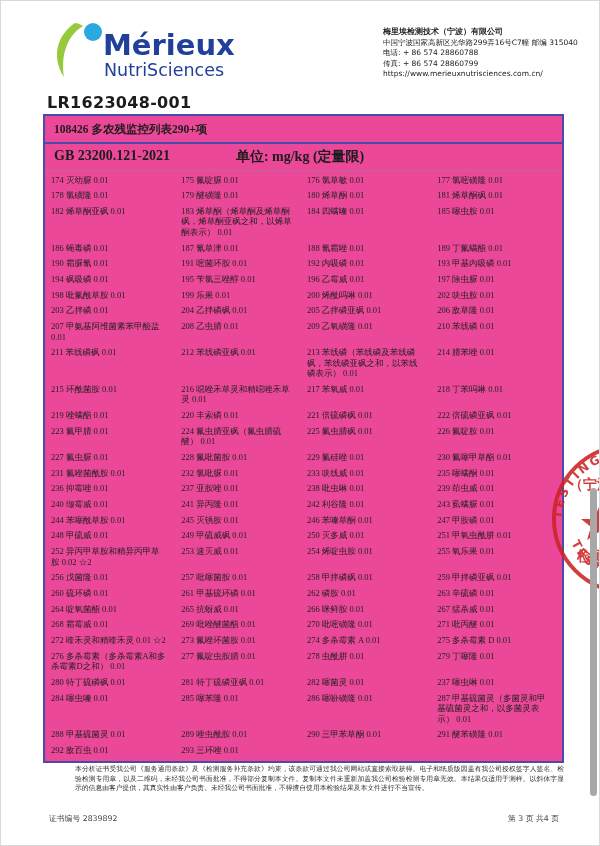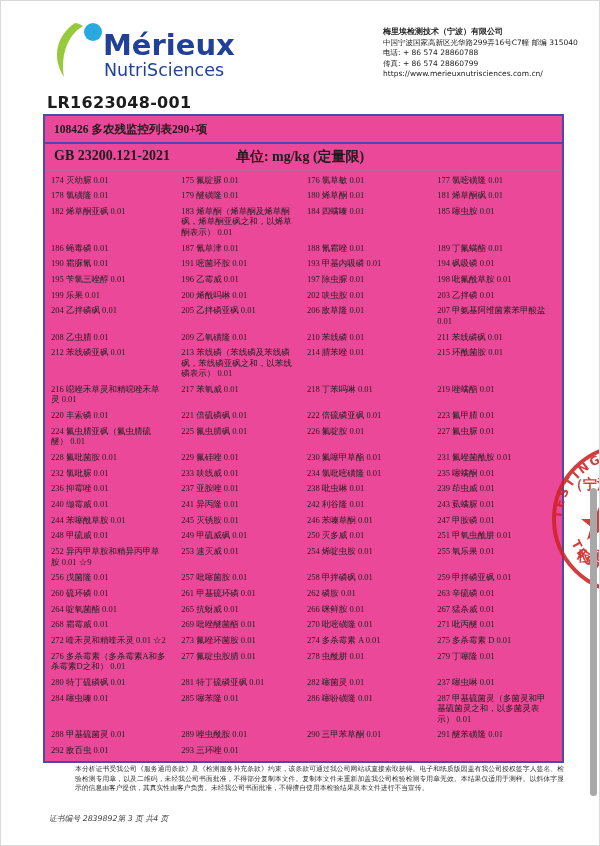--- a/index.html
+++ b/index.html
@@ -20,21 +20,21 @@
   .lr-number{position:absolute;left:46px;top:92px;font-size:16px;font-weight:bold;letter-spacing:.3px;}
   
   .main{position:absolute;left:42px;top:113px;width:521px;}
   .report-table{border:2px solid var(--table-border);background:#ec4899;font-family:Liberation Serif, serif;}
   .table-title{font-size:11.5px;font-weight:bold;padding:6px 9px 5px;border-bottom:2px solid var(--table-border);}
   .gb-row{display:flex;gap:66px;font-size:14px;font-weight:bold;padding:4px 9px;border-bottom:1px dotted #8a8a8a;}
   .residue-grid{display:grid;grid-template-columns:25.2% 24.3% 25.2% 25.3%;padding:1px 0 3px;}
   .residue-grid .cell{font-size:8.5px;line-height:10.5px;padding:2.6px 8px 2.6px 6px;color:#222;}
   
   .disclaimer{margin-top:2px;font-size:6.8px;line-height:9.6px;color:#333;text-align:justify;margin-left:32px;}
-  .page-footer{position:absolute;left:48px;right:40px;top:812px;display:flex;font-size:7.8px;color:#444;font-style:italic;}
+  .page-footer{position:absolute;left:48px;right:40px;top:812px;display:flex;justify-content:space-between;font-size:7.8px;color:#444;}
   
   .stamp{position:absolute;left:546px;top:438px;width:160px;height:160px;opacity:.88;pointer-events:none;}
   .stamp .ring{fill:none;stroke:var(--stamp-red);stroke-width:4;}
   .stamp text{fill:var(--stamp-red);}
   .stamp .arc{font-size:12px;font-weight:bold;letter-spacing:2.5px;}
   .stamp .cn{font-size:14px;font-weight:bold;}
   .stamp .star{fill:var(--stamp-red);}
   
   .scrollbar-thumb{position:absolute;left:589px;top:487px;width:7px;height:308px;background:#a8a8a8;border-radius:4px;}
   
@@ -82,20 +82,21 @@
         <div class="cell">182 烯草酮亚砜 0.01</div>
         <div class="cell">183 烯草酮（烯草酮及烯草酮砜，烯草酮亚砜之和，以烯草酮表示） 0.01</div>
         <div class="cell">184 四螨嗪 0.01</div>
         <div class="cell">185 噻虫胺 0.01</div>
         <div class="cell">186 蝇毒磷 0.01</div>
         <div class="cell">187 氰草津 0.01</div>
         <div class="cell">188 氰霜唑 0.01</div>
         <div class="cell">189 丁氟螨酯 0.01</div>
         <div class="cell">190 霜脲氰 0.01</div>
         <div class="cell">191 嘧菌环胺 0.01</div>
+        <div class="cell">192 内吸磷 0.01</div>
         <div class="cell">193 甲基内吸磷 0.01</div>
         <div class="cell">194 砜吸磷 0.01</div>
         <div class="cell">195 苄氯三唑醇 0.01</div>
         <div class="cell">196 乙霉威 0.01</div>
         <div class="cell">197 除虫脲 0.01</div>
         <div class="cell">198 吡氟酰草胺 0.01</div>
         <div class="cell">199 乐果 0.01</div>
         <div class="cell">200 烯酰吗啉 0.01</div>
         <div class="cell">202 呋虫胺 0.01</div>
         <div class="cell">203 乙拌磷 0.01</div>
@@ -122,39 +123,38 @@
         <div class="cell">224 氟虫腈亚砜（氟虫腈硫醚） 0.01</div>
         <div class="cell">225 氟虫腈砜 0.01</div>
         <div class="cell">226 氟啶胺 0.01</div>
         <div class="cell">227 氟虫脲 0.01</div>
         <div class="cell">228 氟吡菌胺 0.01</div>
         <div class="cell">229 氟硅唑 0.01</div>
         <div class="cell">230 氟噻甲草酯 0.01</div>
         <div class="cell">231 氟唑菌酰胺 0.01</div>
         <div class="cell">232 氯吡脲 0.01</div>
         <div class="cell">233 呋线威 0.01</div>
-        <div class="cell">234 氯吡嘧磺隆 0.01</div>
         <div class="cell">235 噻螨酮 0.01</div>
         <div class="cell">236 抑霉唑 0.01</div>
         <div class="cell">237 亚胺唑 0.01</div>
         <div class="cell">238 吡虫啉 0.01</div>
         <div class="cell">239 茚虫威 0.01</div>
         <div class="cell">240 缬霉威 0.01</div>
         <div class="cell">241 异丙隆 0.01</div>
         <div class="cell">242 利谷隆 0.01</div>
         <div class="cell">243 虱螨脲 0.01</div>
         <div class="cell">244 苯噻酰草胺 0.01</div>
         <div class="cell">245 灭锈胺 0.01</div>
         <div class="cell">246 苯嗪草酮 0.01</div>
         <div class="cell">247 甲胺磷 0.01</div>
         <div class="cell">248 甲硫威 0.01</div>
         <div class="cell">249 甲硫威砜 0.01</div>
         <div class="cell">250 灭多威 0.01</div>
         <div class="cell">251 甲氧虫酰肼 0.01</div>
-        <div class="cell">252 异丙甲草胺和精异丙甲草胺 0.01 ☆9</div>
+        <div class="cell">252 异丙甲草胺和精异丙甲草胺 0.02 ☆2</div>
         <div class="cell">253 速灭威 0.01</div>
         <div class="cell">254 烯啶虫胺 0.01</div>
         <div class="cell">255 氧乐果 0.01</div>
         <div class="cell">256 戊菌隆 0.01</div>
         <div class="cell">257 吡噻菌胺 0.01</div>
         <div class="cell">258 甲拌磷砜 0.01</div>
         <div class="cell">259 甲拌磷亚砜 0.01</div>
         <div class="cell">260 硫环磷 0.01</div>
         <div class="cell">261 甲基硫环磷 0.01</div>
         <div class="cell">262 磷胺 0.01</div>

